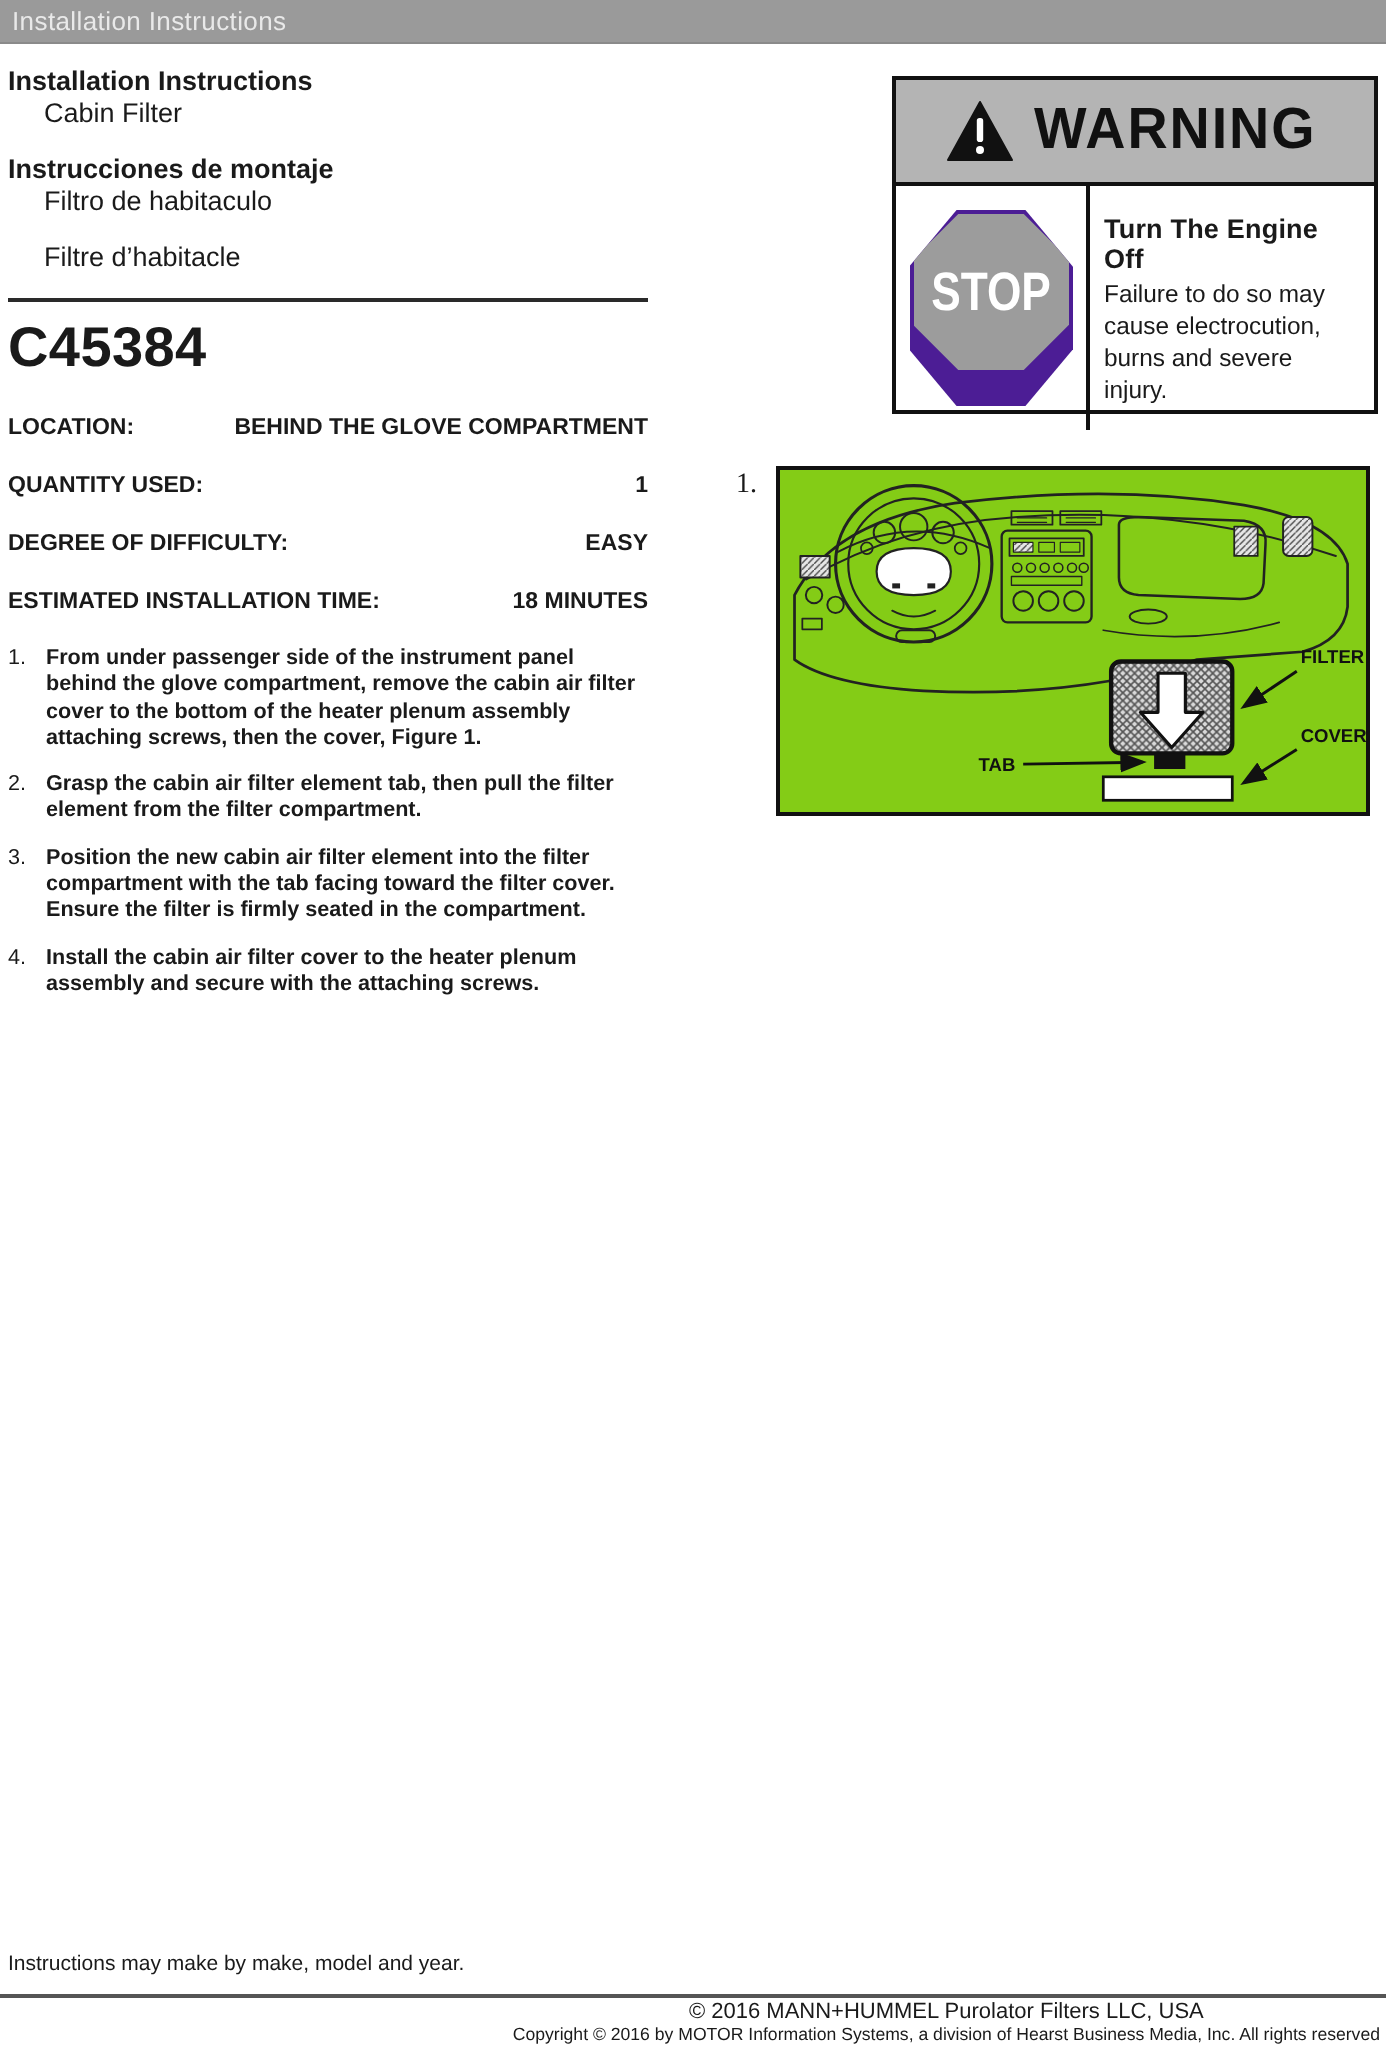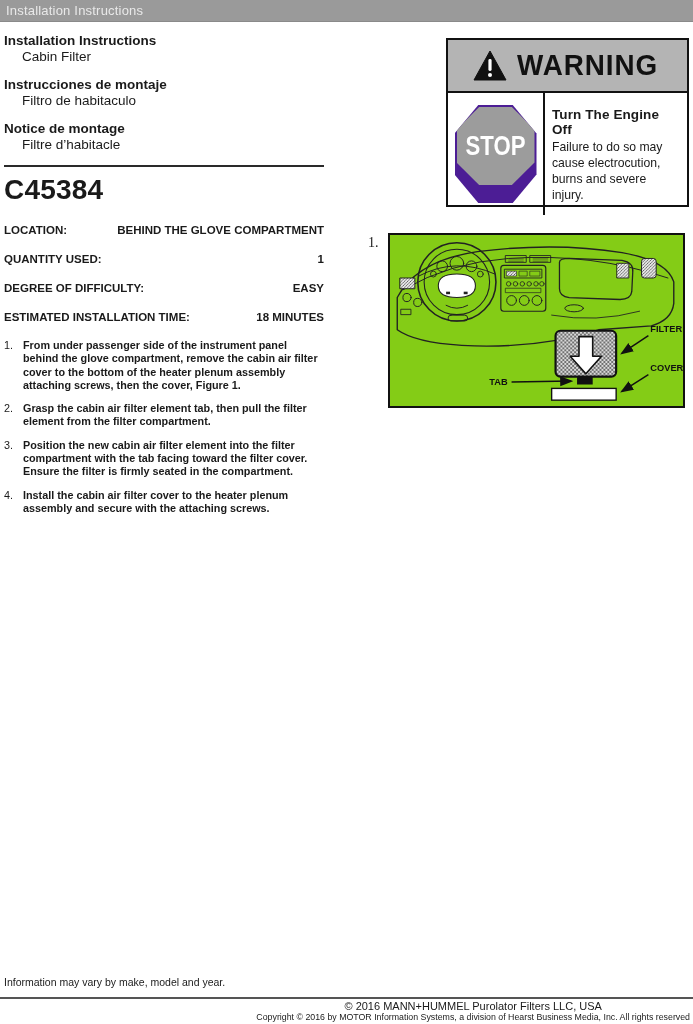--- a/index.html
+++ b/index.html
@@ -107,21 +107,20 @@
 
     <div class="title-group">
       <div class="h">Installation Instructions</div>
       <div class="s">Cabin Filter</div>
     </div>
     <div class="title-group">
       <div class="h">Instrucciones de montaje</div>
       <div class="s">Filtro de habitaculo</div>
     </div>
     <div class="title-group">
-      <div class="h">Notice de montage</div>
       <div class="s">Filtre d’habitacle</div>
     </div>
 
     <hr class="rule">
 
     <div class="part-number">C45384</div>
 
     <div class="specs">
       <div class="spec-row">
         <span class="lab">LOCATION:</span>
@@ -276,21 +275,21 @@
         <text x="265" y="139">COVER</text>
       </g>
       <g stroke="#111" stroke-width="1.5" fill="none">
         <line x1="263" y1="103" x2="236" y2="121" marker-end="url(#ah)"></line>
         <line x1="123" y1="150.5" x2="184" y2="149.5" marker-end="url(#ah)"></line>
         <line x1="263" y1="143" x2="236" y2="160" marker-end="url(#ah)"></line>
       </g>
     </svg>
   </div>
 
-  <div class="footer-note">Information may vary by make, model and year.</div>
+  <div class="footer-note">Instructions may make by make, model and year.</div>
   <hr class="footer-rule">
   <div class="footer-doc">1240866S01</div>
   <div class="footer-right">
     <div class="c1">© 2016 MANN+HUMMEL Purolator Filters LLC, USA</div>
     <div class="c2">Copyright © 2016 by MOTOR Information Systems, a division of Hearst Business Media, Inc. All rights reserved</div>
   </div>
 
 </div>
 
 </body></html>

